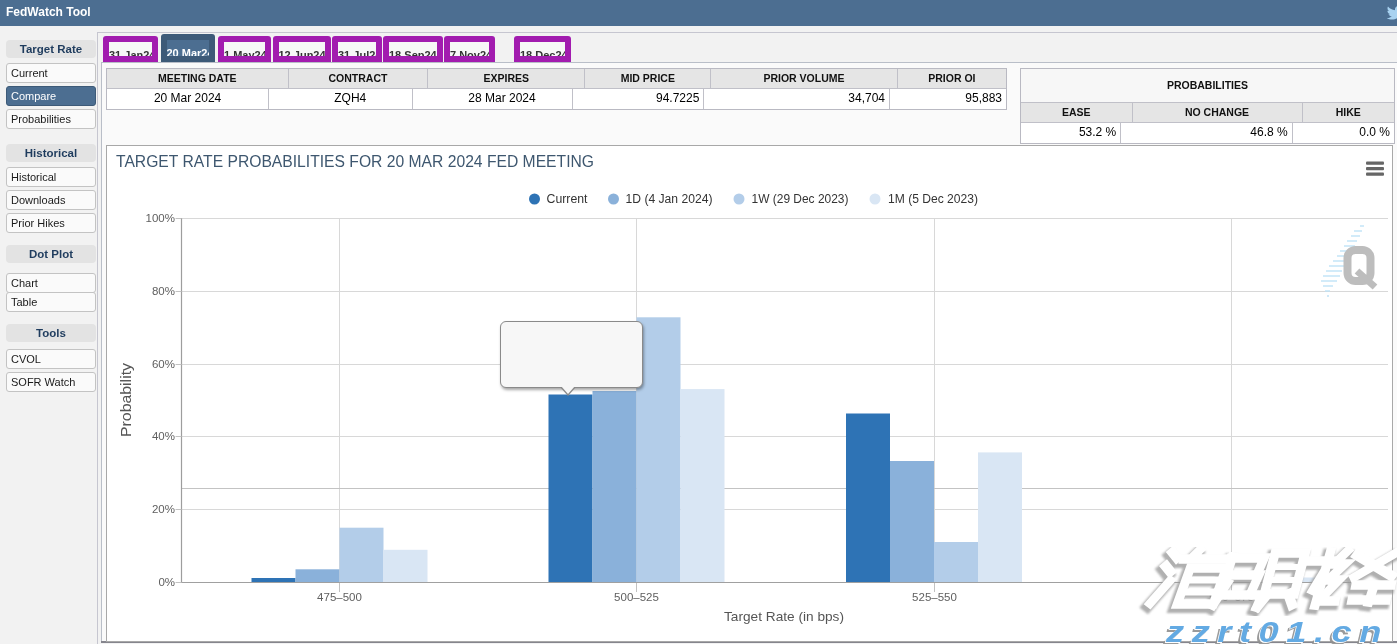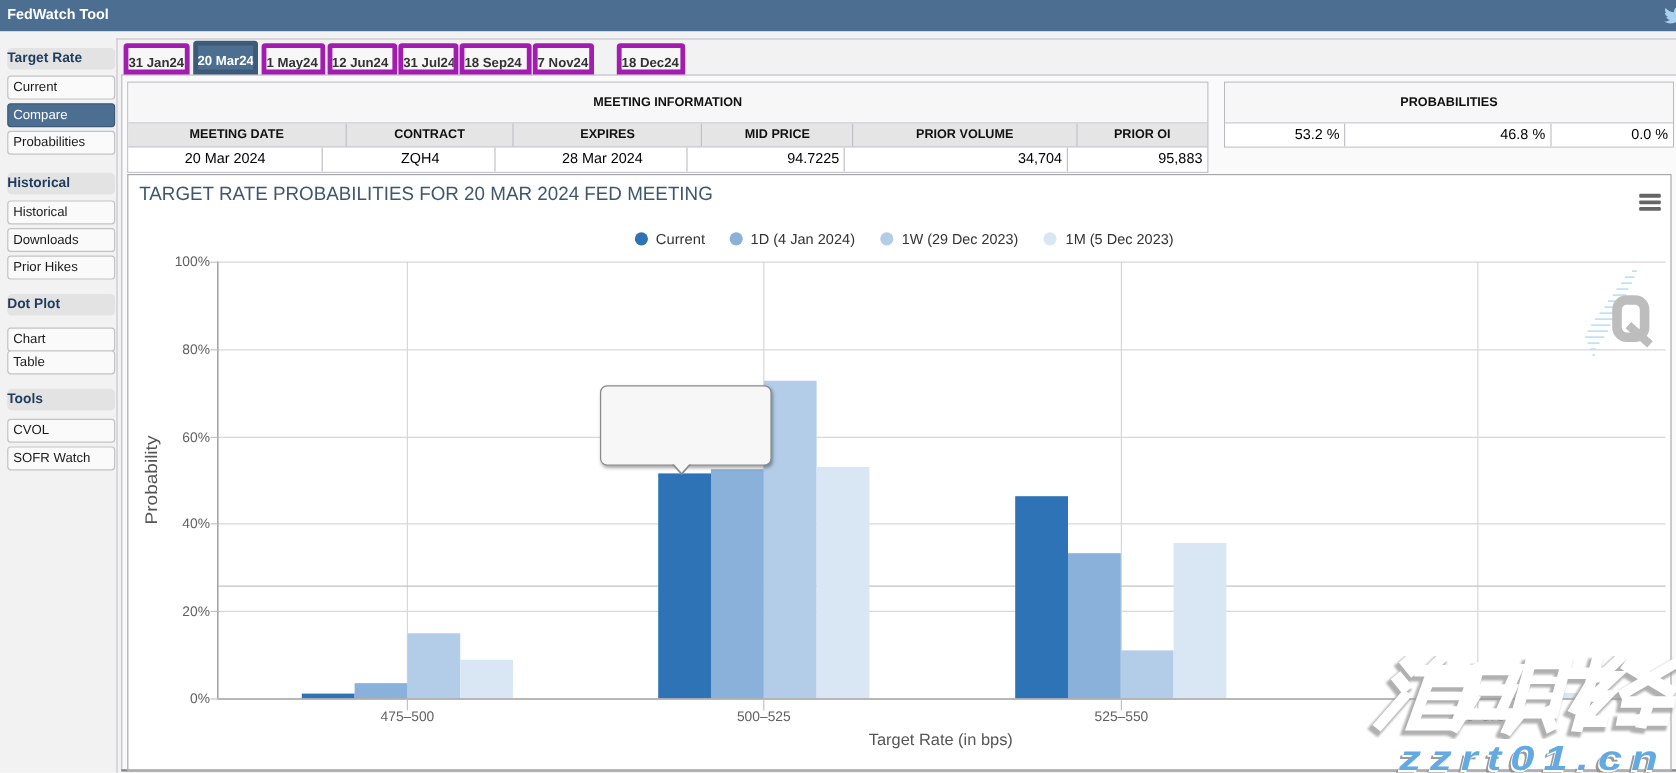--- a/index.html
+++ b/index.html
@@ -8,26 +8,26 @@
   .abs{position:absolute;box-sizing:border-box;}
   
   #hdr{left:0;top:0;width:1397px;height:26px;background:#4c6e91;}
   #hdr span{position:absolute;left:6px;top:5px;color:#fff;font-size:12px;font-weight:bold;}
   
   #outer{left:97px;top:32px;width:1300px;height:612px;border-left:1px solid #c6c6d0;border-top:1px solid #c6c6d0;}
   #inner{left:101px;top:62px;width:1296px;height:580px;background:#fafafa;border-left:1px solid #b9bec8;border-top:1px solid #b9bec8;}
   #botline{left:101px;top:641px;width:1296px;height:2px;background:#85858d;}
   
   .sgrp{left:6px;width:90px;height:18px;background:#e3e3e3;border-radius:4px;
-        color:#1f3c5e;font-weight:bold;font-size:11.5px;text-align:left;line-height:18px;}
+        color:#1f3c5e;font-weight:bold;font-size:11.5px;text-align:center;line-height:18px;}
   .sitem{left:6px;width:90px;height:20px;background:#fafafa;border:1px solid #c3c3c3;border-radius:3px;
          color:#1a1a1a;font-size:11px;line-height:19px;padding-left:4px;}
   .sitem.sel{background:#4c6e91;color:#fff;border-color:#3d5a78;}
   
-  .tab{top:36px;height:26px;background:#f7f7f7;border:4px solid #a21caf;border-radius:3px 3px 0 0;
+  .tab{top:36px;height:26px;background:#f7f7f7;border:6px solid #a21caf;border-radius:3px 3px 0 0;
        color:#333;font-size:11px;font-weight:bold;text-align:left;line-height:26px;white-space:nowrap;overflow:hidden;}
   .tab.sel{top:34px;height:28px;background:#4c6e91;color:#fff;border-color:#3d5a78;}
   
   .ttl{background:#f7f7f7;border-bottom:1px solid #c0c0c8;font-weight:bold;font-size:10.5px;
        text-align:center;color:#111;}
   .thead{background:#e5e5e5;font-weight:bold;font-size:10.5px;color:#111;}
   .tdata{background:#fff;font-size:12px;color:#000;gap:19px;}
   .row{display:flex;}
   .cell{box-sizing:border-box;border-right:1px solid #c0c0c8;padding:0 4px;}
   .cell:last-child{border-right:none;}
@@ -73,41 +73,45 @@
 <div class="abs tab" style="left:103px;width:55px;">31 Jan24</div>
 <div class="abs tab sel" style="left:160.5px;width:54px;">20 Mar24</div>
 <div class="abs tab" style="left:218px;width:53px;">1 May24</div>
 <div class="abs tab" style="left:272.5px;width:58px;">12 Jun24</div>
 <div class="abs tab" style="left:332px;width:49.5px;">31 Jul24</div>
 <div class="abs tab" style="left:383px;width:59.5px;">18 Sep24</div>
 <div class="abs tab" style="left:444px;width:51px;">7 Nov24</div>
 <div class="abs tab" style="left:514px;width:56.5px;">18 Dec24</div>
 
 <div class="abs tbl" style="left:106px;top:67.5px;width:901px;">
-  <div class="ttl" style="height:33px;line-height:33px;">MEETING INFORMATION</div>
   <div class="row thead" style="height:19.5px;line-height:19.5px;border-bottom:1px solid #c0c0c8;">
     <div class="cell" style="width:182px;text-align:center;">MEETING DATE</div>
     <div class="cell" style="width:140px;text-align:center;">CONTRACT</div>
     <div class="cell" style="width:157.5px;text-align:center;">EXPIRES</div>
     <div class="cell" style="width:126px;text-align:center;">MID PRICE</div>
     <div class="cell" style="width:187px;text-align:center;">PRIOR VOLUME</div>
     <div class="cell" style="width:108.5px;text-align:center;">PRIOR OI</div>
   </div>
   <div class="row tdata" style="height:19.5px;line-height:19.5px;">
     <div class="cell" style="width:182px;text-align:center;">20 Mar 2024</div>
     <div class="cell" style="width:140px;text-align:center;">ZQH4</div>
     <div class="cell" style="width:157.5px;text-align:center;">28 Mar 2024</div>
     <div class="cell" style="width:126px;text-align:right;">94.7225</div>
     <div class="cell" style="width:187px;text-align:right;">34,704</div>
     <div class="cell" style="width:108.5px;text-align:right;">95,883</div>
   </div>
 </div>
 
 <div class="abs tbl" style="left:1020px;top:67.5px;width:375px;">
   <div class="ttl" style="height:33px;line-height:33px;">PROBABILITIES</div>
+  <div class="row thead" style="height:19.5px;line-height:19.5px;border-bottom:1px solid #c0c0c8;">
+    <div class="cell" style="width:111.5px;text-align:center;">EASE</div>
+    <div class="cell" style="width:170px;text-align:center;">NO CHANGE</div>
+    <div class="cell" style="width:91.5px;text-align:center;">HIKE</div>
+  </div>
   <div class="row tdata" style="height:19.5px;line-height:19.5px;">
     <div class="cell" style="width:111.5px;text-align:right;">53.2 %</div>
     <div class="cell" style="width:170px;text-align:right;">46.8 %</div>
     <div class="cell" style="width:91.5px;text-align:right;">0.0 %</div>
   </div>
 </div>
 
 <div class="abs" id="chartpanel"></div>
 
 <svg class="abs" style="left:0;top:0;" width="1397" height="644" viewBox="0 0 1397 644">

